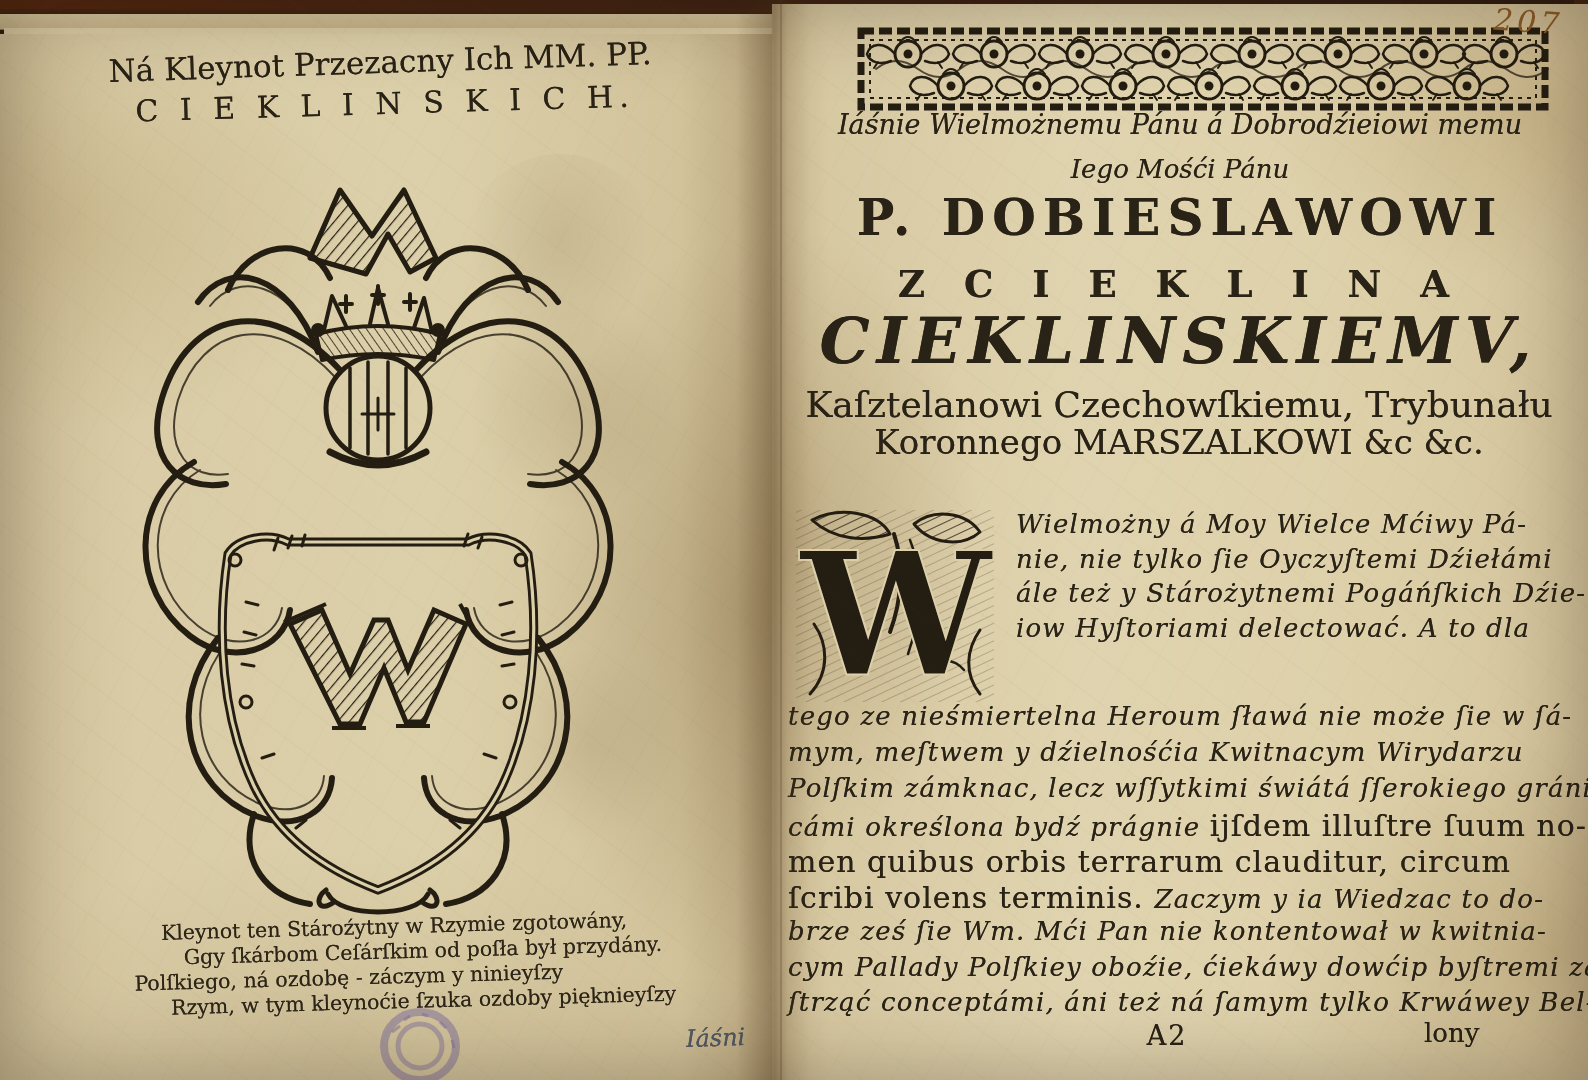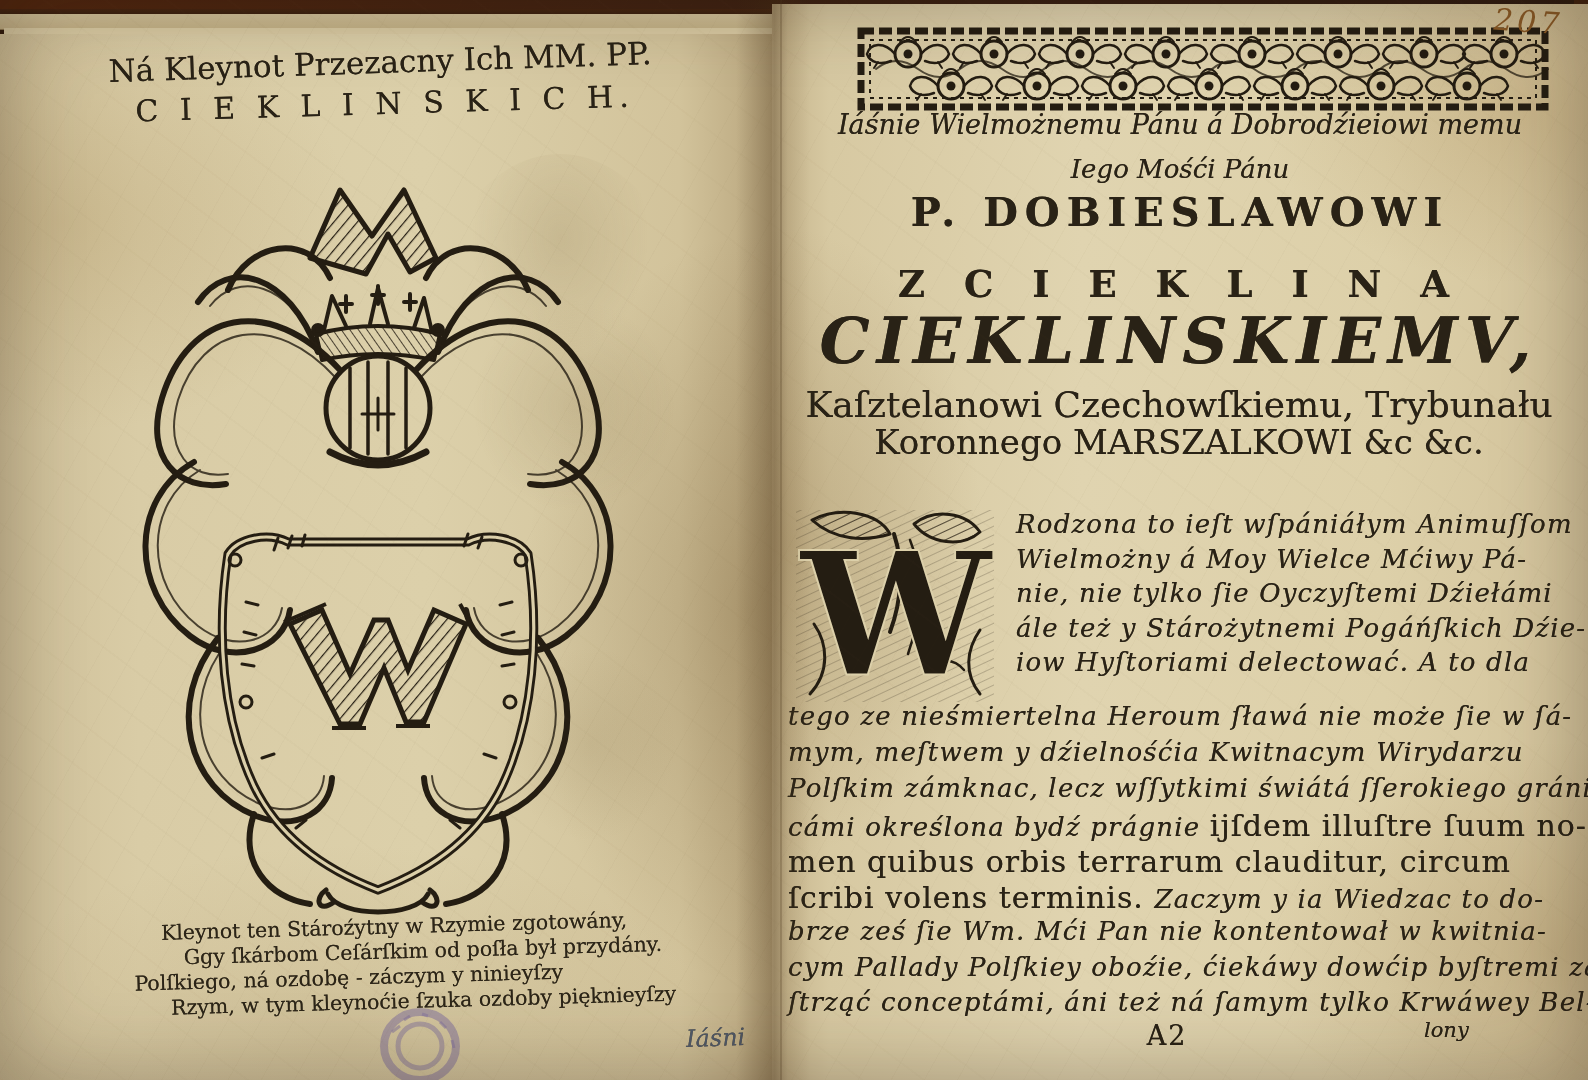--- a/index.html
+++ b/index.html
@@ -48,34 +48,34 @@
   .cap-line:nth-child(4){padding-left:42px;}
   .lp-catch{left:686px;top:990px;font-style:italic;font-size:24px;color:#3c4a63;opacity:.85;transform:rotate(-2deg);}
   .stamp{position:absolute;left:372px;top:968px;width:96px;height:78px;opacity:.75;filter:blur(.4px);}
   .ghost1{left:420px;top:120px;width:280px;height:420px;background:radial-gradient(ellipse 45% 40% at 50% 20%,rgba(130,110,70,.18),transparent 70%),radial-gradient(ellipse 50% 35% at 55% 60%,rgba(125,105,65,.16),transparent 72%);}
   .ghost2{left:470px;top:560px;width:240px;height:300px;background:radial-gradient(ellipse 50% 45% at 50% 50%,rgba(128,108,68,.14),transparent 72%);}
   
   .headband{position:absolute;left:84px;top:22px;width:694px;height:86px;}
   .folio{left:722px;top:0px;font-style:italic;font-size:30px;letter-spacing:4px;color:var(--folio,#8a5a26);transform:rotate(4deg);text-shadow:none;}
   .rp-ded1{left:18px;top:105px;width:780px;font-style:italic;font-size:27px;}
   .rp-ded2{left:18px;top:150px;width:780px;font-style:italic;font-size:26px;}
-  .rp-t1{left:8px;top:184px;width:800px;font-size:40px;font-weight:700;letter-spacing:7px;}
+  .rp-t1{left:8px;top:184px;width:800px;font-size:50px;font-weight:700;letter-spacing:7px;}
   .rp-t2{left:18px;top:258px;width:780px;font-size:37px;font-weight:700;letter-spacing:13px;}
   .rp-t3{left:12px;top:300px;width:790px;font-size:63px;font-weight:600;font-style:italic;letter-spacing:7px;}
   .rp-s1{left:14px;top:380px;width:786px;font-size:36px;}
   .rp-s2{left:14px;top:418px;width:786px;font-size:34px;}
   .dropcap{position:absolute;left:22px;top:500px;width:204px;height:204px;}
   .body-indent{position:absolute;left:244px;top:505px;width:560px;}
   .body-full{position:absolute;left:16px;top:697px;width:788px;}
   .bline{height:34.6px;white-space:nowrap;color:var(--ink,#292216);text-shadow:0 0 .5px rgba(30,24,12,.75);}
   .body-full .bline{height:35.8px;}
   .r-it{font-style:italic;font-size:26px;letter-spacing:1.2px;}
   .r-rm{font-style:normal;font-size:30px;letter-spacing:1px;}
   .rp-sig{left:0px;top:1016px;width:790px;font-size:27px;letter-spacing:2px;}
-  .rp-catch{left:652px;top:1014px;font-style:italic;font-size:21px;text-align:center;}
+  .rp-catch{left:652px;top:1014px;font-size:26px;text-align:center;}
   .ink{stroke:#241d12;fill:none;stroke-linecap:round;stroke-linejoin:round;}
 </style>
 </head>
 <body>
 
 <div class="scan">
 
   <div class="binding-top-left"></div>
   <div class="binding-top"></div>
   <div class="edge-strip1"></div>
@@ -254,21 +254,20 @@
         <path d="M100,30 C110,60 108,96 96,128" stroke-width="4"></path>
         <path d="M116,36 C130,70 128,110 114,150" stroke-width="2.5"></path>
         <path d="M16,190 C36,168 34,140 20,120" stroke-width="3"></path>
         <path d="M186,190 C170,170 172,146 186,126" stroke-width="3"></path>
         <path d="M140,160 q18,-8 30,6 M36,60 q-14,10 -8,26" stroke-width="2.5"></path>
       </g>
       <text x="102" y="170" text-anchor="middle" font-family="DejaVu Serif, Liberation Serif, serif" font-size="170" font-weight="700" fill="#241d12" stroke="#dcd0aa" stroke-width="2">W</text>
     </svg>
 
     <div class="body-indent">
-        <div class="bline"><span class="r-it">Rodzona to ieſt wſpániáłym Animuſſom</span></div>
         <div class="bline"><span class="r-it">Wielmożny á Moy Wielce Mćiwy Pá-</span></div>
         <div class="bline"><span class="r-it">nie, nie tylko ſie Oyczyſtemi Dźiełámi</span></div>
         <div class="bline"><span class="r-it">ále też y Stárożytnemi Pogáńſkich Dźie-</span></div>
         <div class="bline"><span class="r-it">iow Hyſtoriami delectować.  A to dla</span></div>
       </div>
     <div class="body-full">
         <div class="bline"><span class="r-it">tego ze nieśmiertelna Heroum ſławá nie może ſie w ſá-</span></div>
         <div class="bline"><span class="r-it">mym, meſtwem y dźielnośćia Kwitnacym Wirydarzu</span></div>
         <div class="bline"><span class="r-it">Polſkim zámknac, lecz wſſytkimi świátá ſſerokiego gráni-</span></div>
         <div class="bline"><span class="r-it">cámi określona bydź prágnie </span><span class="r-rm">ijſdem illuſtre ſuum no-</span></div>

